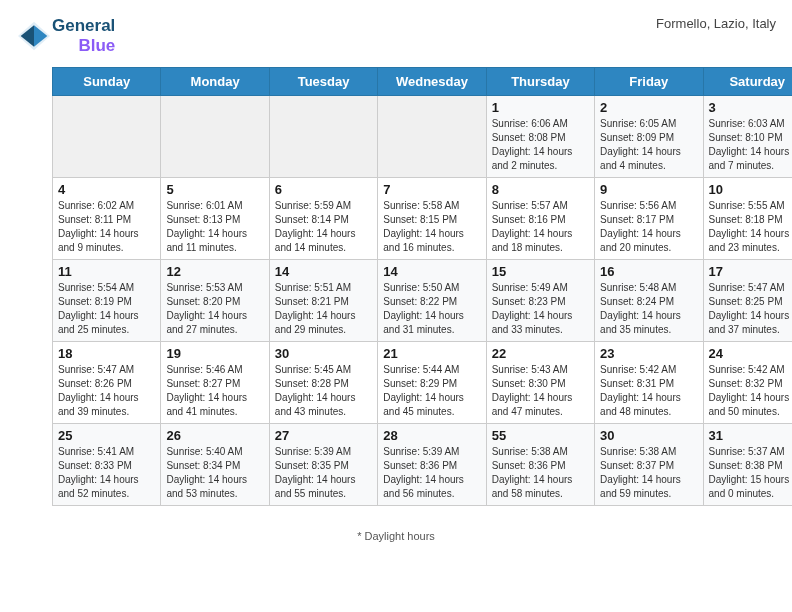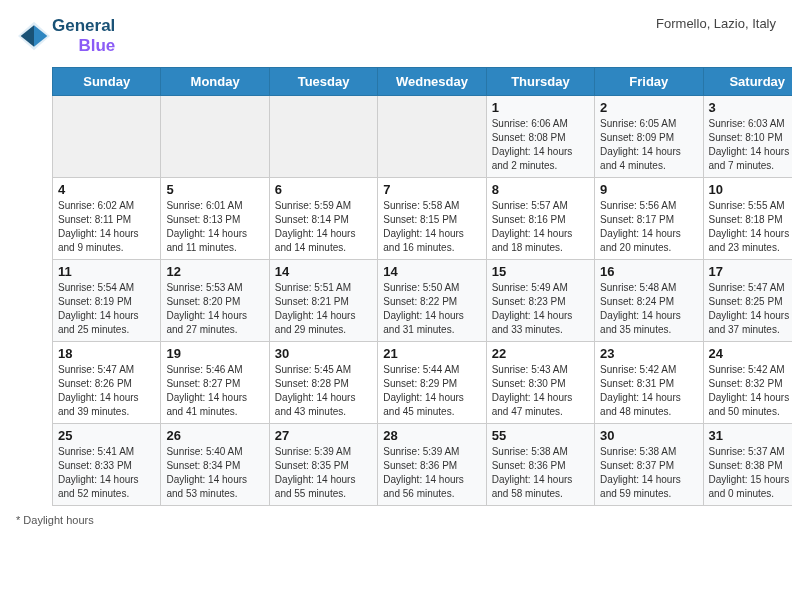--- a/index.html
+++ b/index.html
@@ -78,24 +78,24 @@
     }
     .day-info {
       font-size: 10px;
       color: #333;
       line-height: 1.4;
     }
     .empty-cell {
       background: #f0f0f0 !important;
     }
     .footer-note {
-      margin-top: 8px;
+      margin-top: 24px;
       font-size: 11px;
       color: #555;
-      text-align: left;
+      text-align: center;
     }
   </style>
 </head>
 <body>
 
 <div class="header-area">
   <div class="logo">
     <svg class="logo-icon" viewBox="0 0 40 36" xmlns="http://www.w3.org/2000/svg">
       <polygon points="20,2 38,18 20,34 2,18" fill="#2e86c1" opacity="0.15"></polygon>
       <polygon points="20,6 35,18 20,30" fill="#2e86c1"></polygon>

